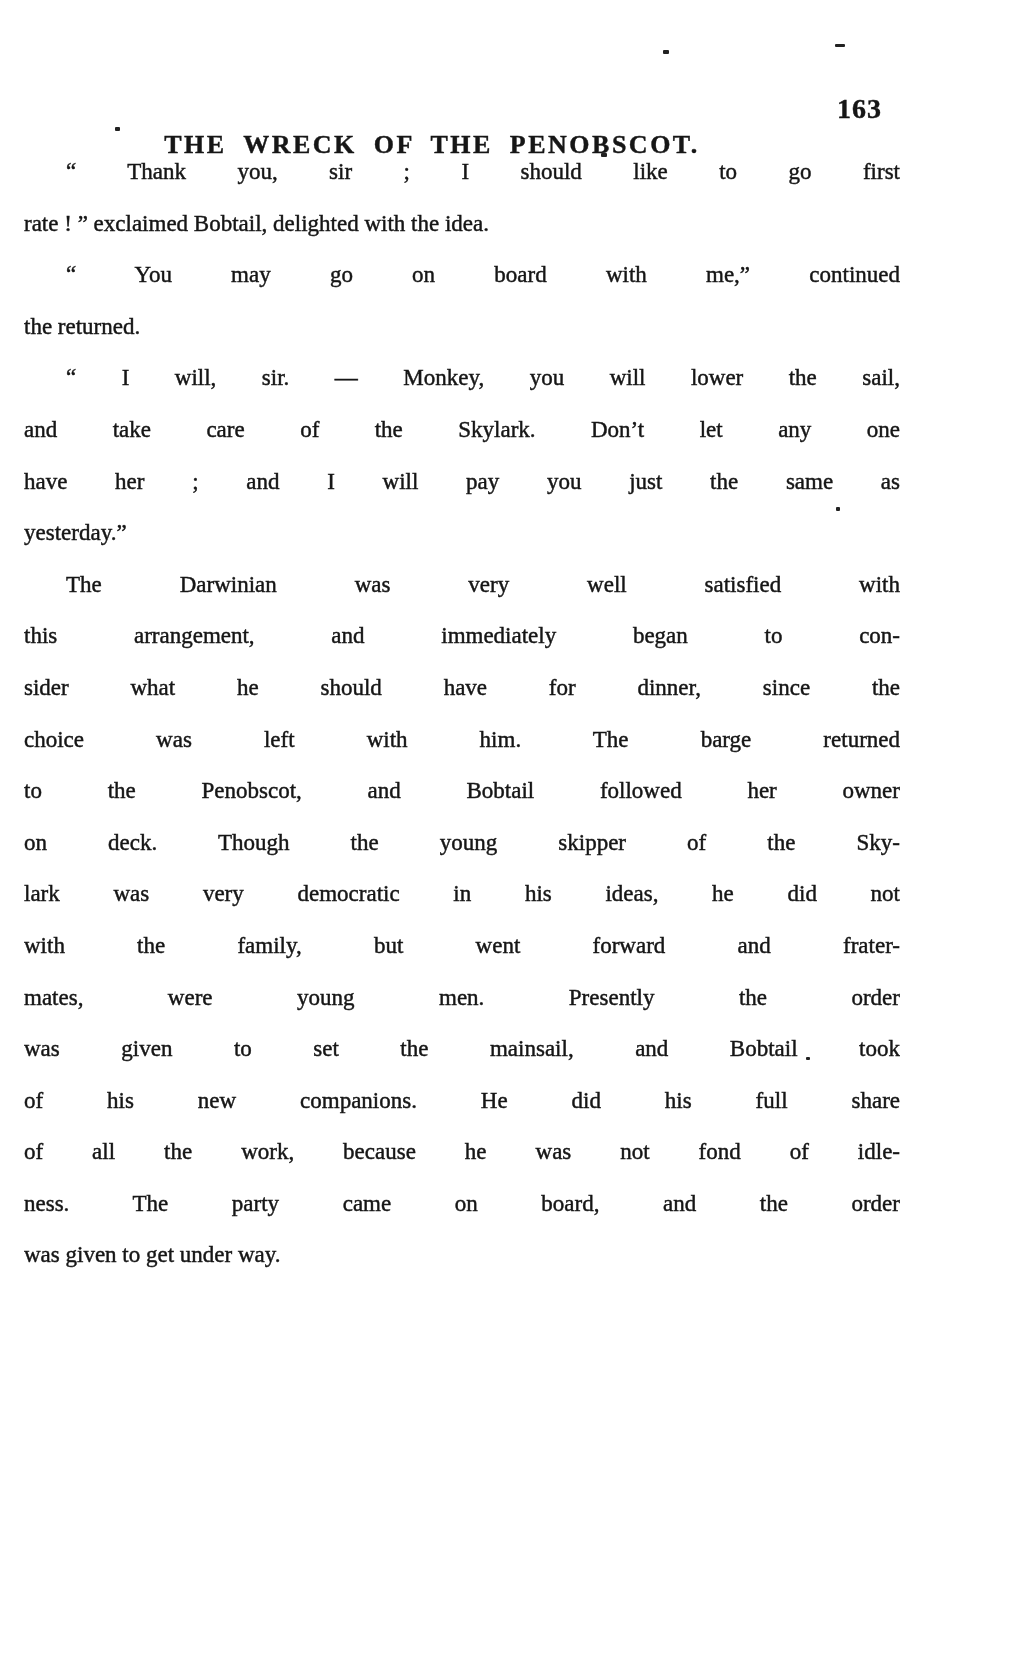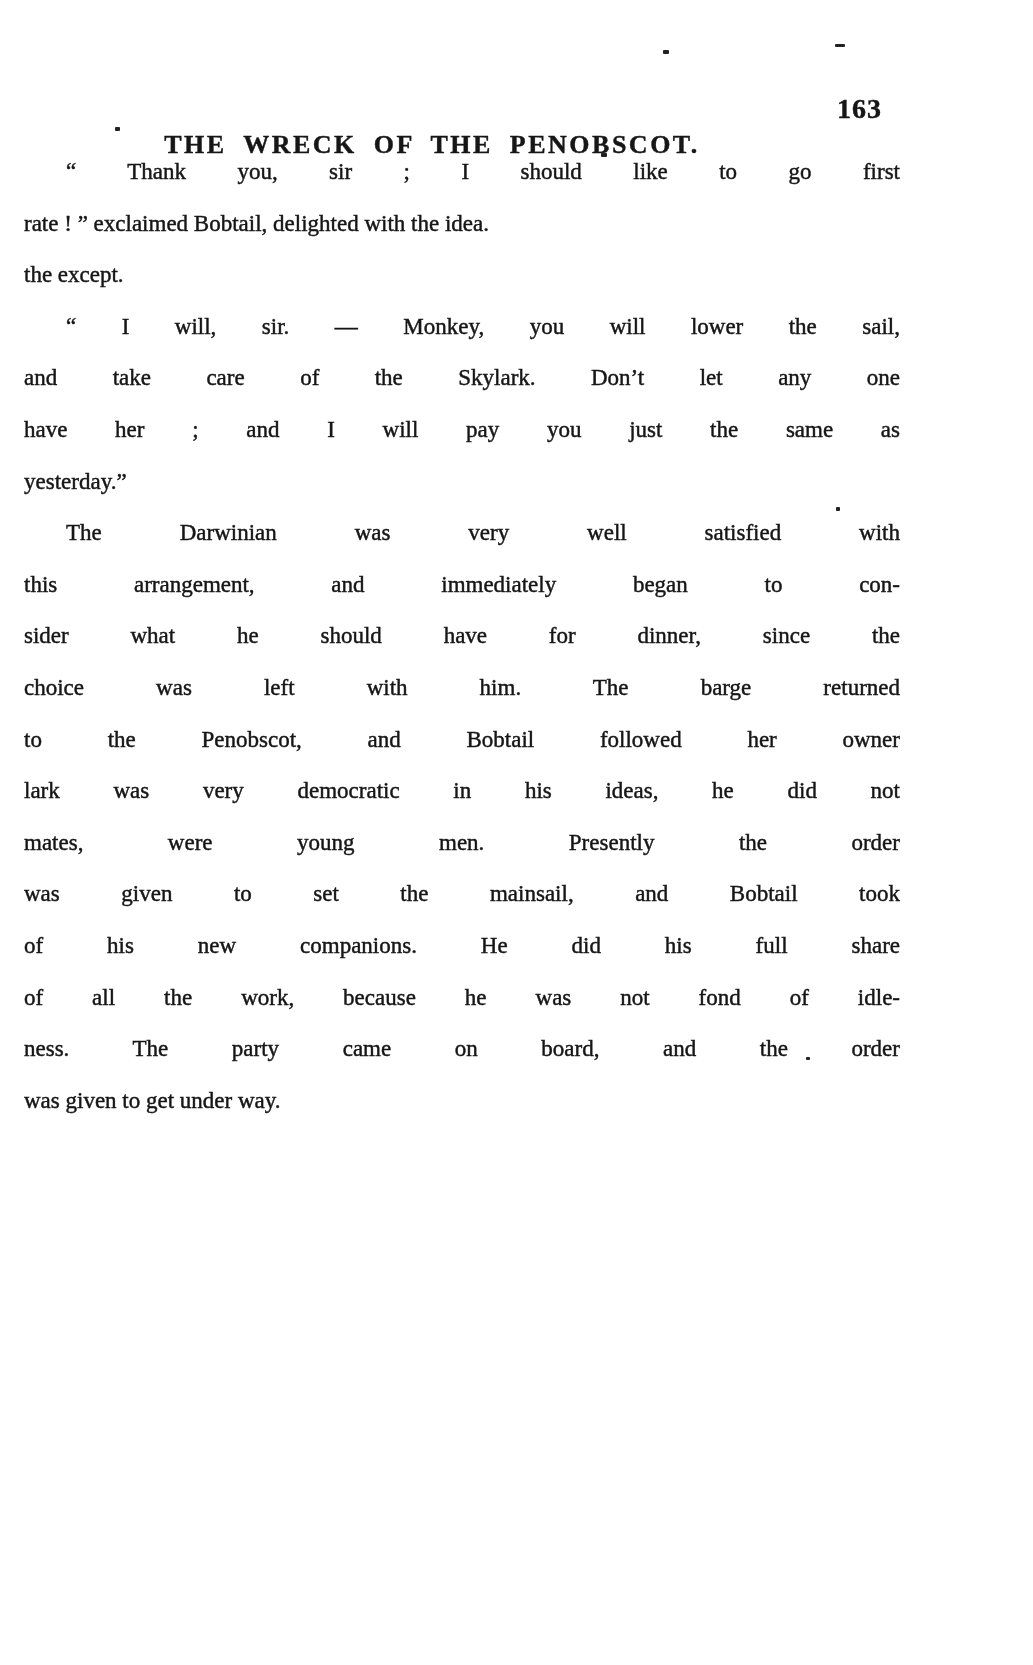--- a/index.html
+++ b/index.html
@@ -86,35 +86,38 @@
     <div class="running-header">
       <div class="running-title">THE WRECK OF THE PENOBSCOT.</div>
       <div class="page-number">163</div>
     </div>
     <div class="text-body">
         <div class="paragraph">
           <div class="line indent">“ Thank you, sir ;  I should like to go first</div>
           <div class="line last">rate ! ” exclaimed Bobtail, delighted with the idea.</div>
         </div>
         <div class="paragraph">
-          <div class="line last">the except.</div>
+          <div class="line indent">“ You may go on board with me,” continued</div>
+          <div class="line last">the returned.</div>
         </div>
         <div class="paragraph">
           <div class="line indent">“ I will, sir. — Monkey, you will lower the sail,</div>
           <div class="line">and take care of the Skylark.  Don’t let any one</div>
           <div class="line">have her ; and I will pay you just the same as</div>
           <div class="line last">yesterday.”</div>
         </div>
         <div class="paragraph">
           <div class="line indent">The Darwinian was very well satisfied with</div>
           <div class="line">this arrangement, and immediately began to con-</div>
           <div class="line">sider what he should have for dinner, since the</div>
           <div class="line">choice was left with him.  The barge returned</div>
           <div class="line">to the Penobscot, and Bobtail followed her owner</div>
+          <div class="line">on deck.  Though the young skipper of the Sky-</div>
           <div class="line">lark was very democratic in his ideas, he did not</div>
+          <div class="line">with the family, but went forward and frater-</div>
           <div class="line">mates, were young men.  Presently the order</div>
           <div class="line">was given to set the mainsail, and Bobtail took</div>
           <div class="line">of his new companions.  He did his full share</div>
           <div class="line">of all the work, because he was not fond of idle-</div>
           <div class="line">ness.  The party came on board, and the order</div>
           <div class="line last">was given to get under way.</div>
         </div>
       </div>
   </div>
 <div class="speck" style="left: 835px; top: 44px; width: 10px; height: 3px;"></div>

